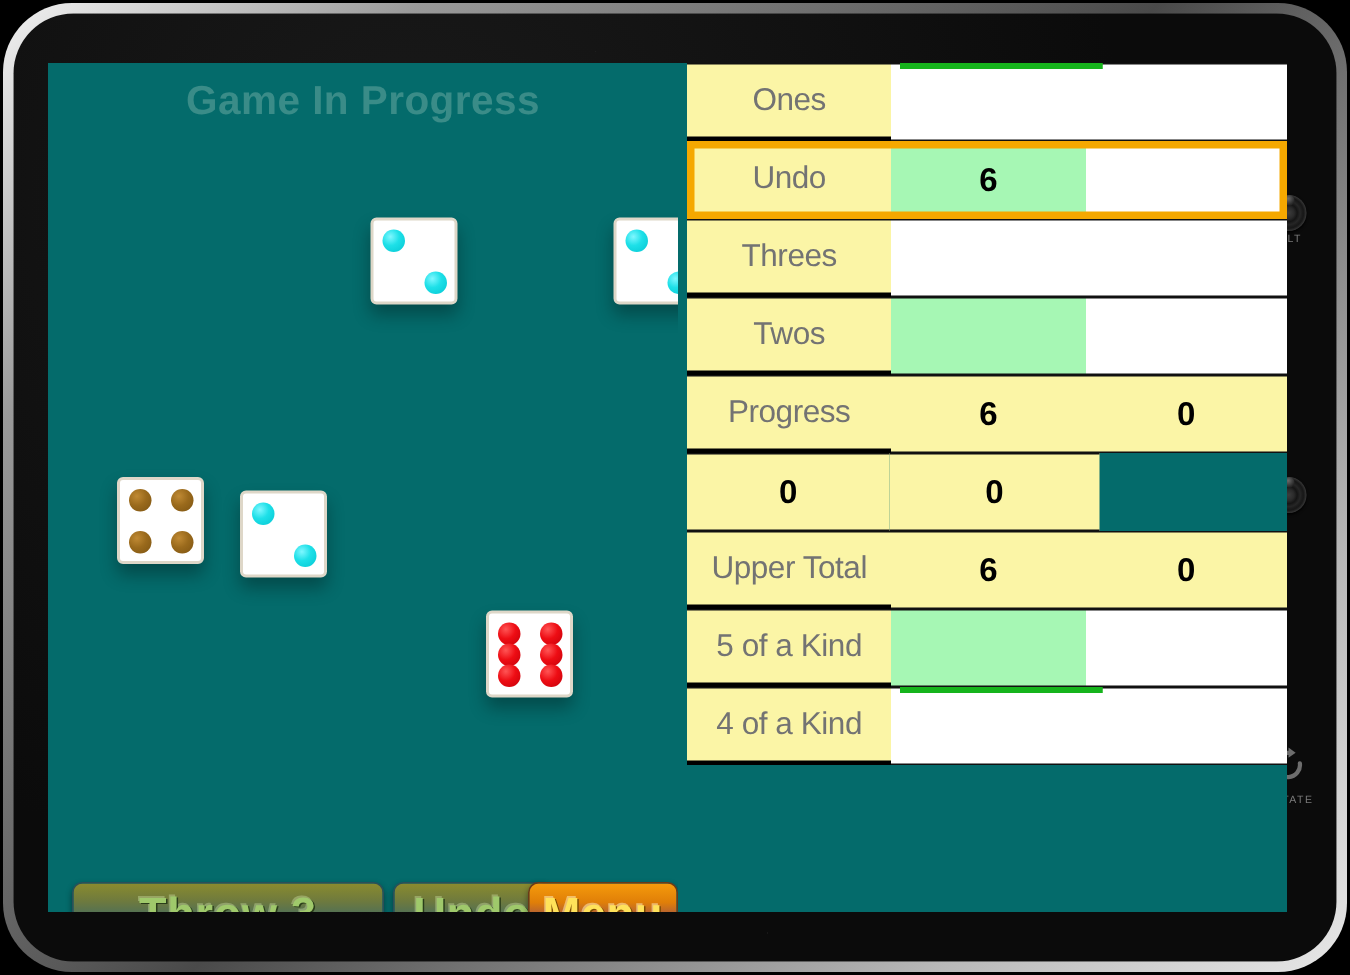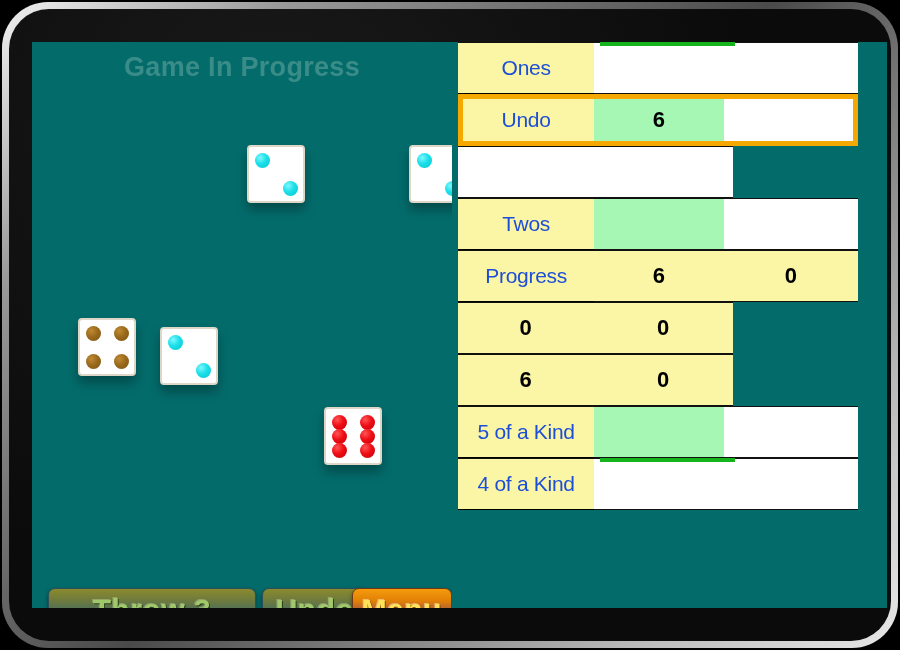--- a/index.html
+++ b/index.html
@@ -52,21 +52,20 @@
     pointer-events: none;
   }
 
   
   .screen {
     position: absolute;
     left: 32px; top: 42px;
     width: 826px; height: 566px;
     overflow: hidden;
     background: #046b6b;
-    padding-left: 29px;
   }
 
   
   .game-panel {
     position: absolute;
     left: 0; top: 0;
     width: 420px; height: 566px;
     background: #046b6b;
     overflow: hidden;
   }
@@ -166,26 +165,26 @@
     position: relative;
     height: 52px;
     display: flex;
     box-sizing: border-box;
   }
 
   .cell-label {
     width: 142px;
     background: #fbf5a6;
     border-top: 1px solid #111;
-    border-bottom: 1px solid #000000;
+    border-bottom: 3px solid #000000;
     display: flex;
     align-items: center;
     justify-content: center;
     font-size: 21px;
-    color: #1d4ed8;
+    color: #737373;
     box-sizing: border-box;
     font-family: "Liberation Sans", sans-serif;
     letter-spacing: -.3px;
   }
 
   .cell-score {
     width: 135px;
     background: #ffffff;
     border-top: 1px solid #111;
     border-bottom: 1px solid #111;
@@ -350,20 +349,21 @@
             <div class="active-col cap-top"></div>
           </div>
           <div class="row">
             <div class="cell-label">Undo</div>
             <div class="cell-score suggest">6</div>
             <div class="cell-score p2"></div>
             <div class="active-col"></div>
             <div class="sel-frame"></div>
           </div>
           <div class="row">
+            <div class="cell-label">Threes</div>
             <div class="cell-score"></div>
             <div class="cell-score p2"></div>
             <div class="active-col"></div>
           </div>
           <div class="row">
             <div class="cell-label">Twos</div>
             <div class="cell-score suggest"></div>
             <div class="cell-score p2"></div>
             <div class="active-col"></div>
           </div>
@@ -372,20 +372,21 @@
             <div class="cell-score total">6</div>
             <div class="cell-score p2 total">0</div>
             <div class="active-col"></div>
           </div>
           <div class="row">
             <div class="cell-score total">0</div>
             <div class="cell-score p2 total">0</div>
             <div class="active-col"></div>
           </div>
           <div class="row">
+            <div class="cell-label">Upper Total</div>
             <div class="cell-score total">6</div>
             <div class="cell-score p2 total">0</div>
             <div class="active-col"></div>
           </div>
           <div class="row">
             <div class="cell-label">5 of a Kind</div>
             <div class="cell-score suggest"></div>
             <div class="cell-score p2"></div>
             <div class="active-col"></div>
           </div>

